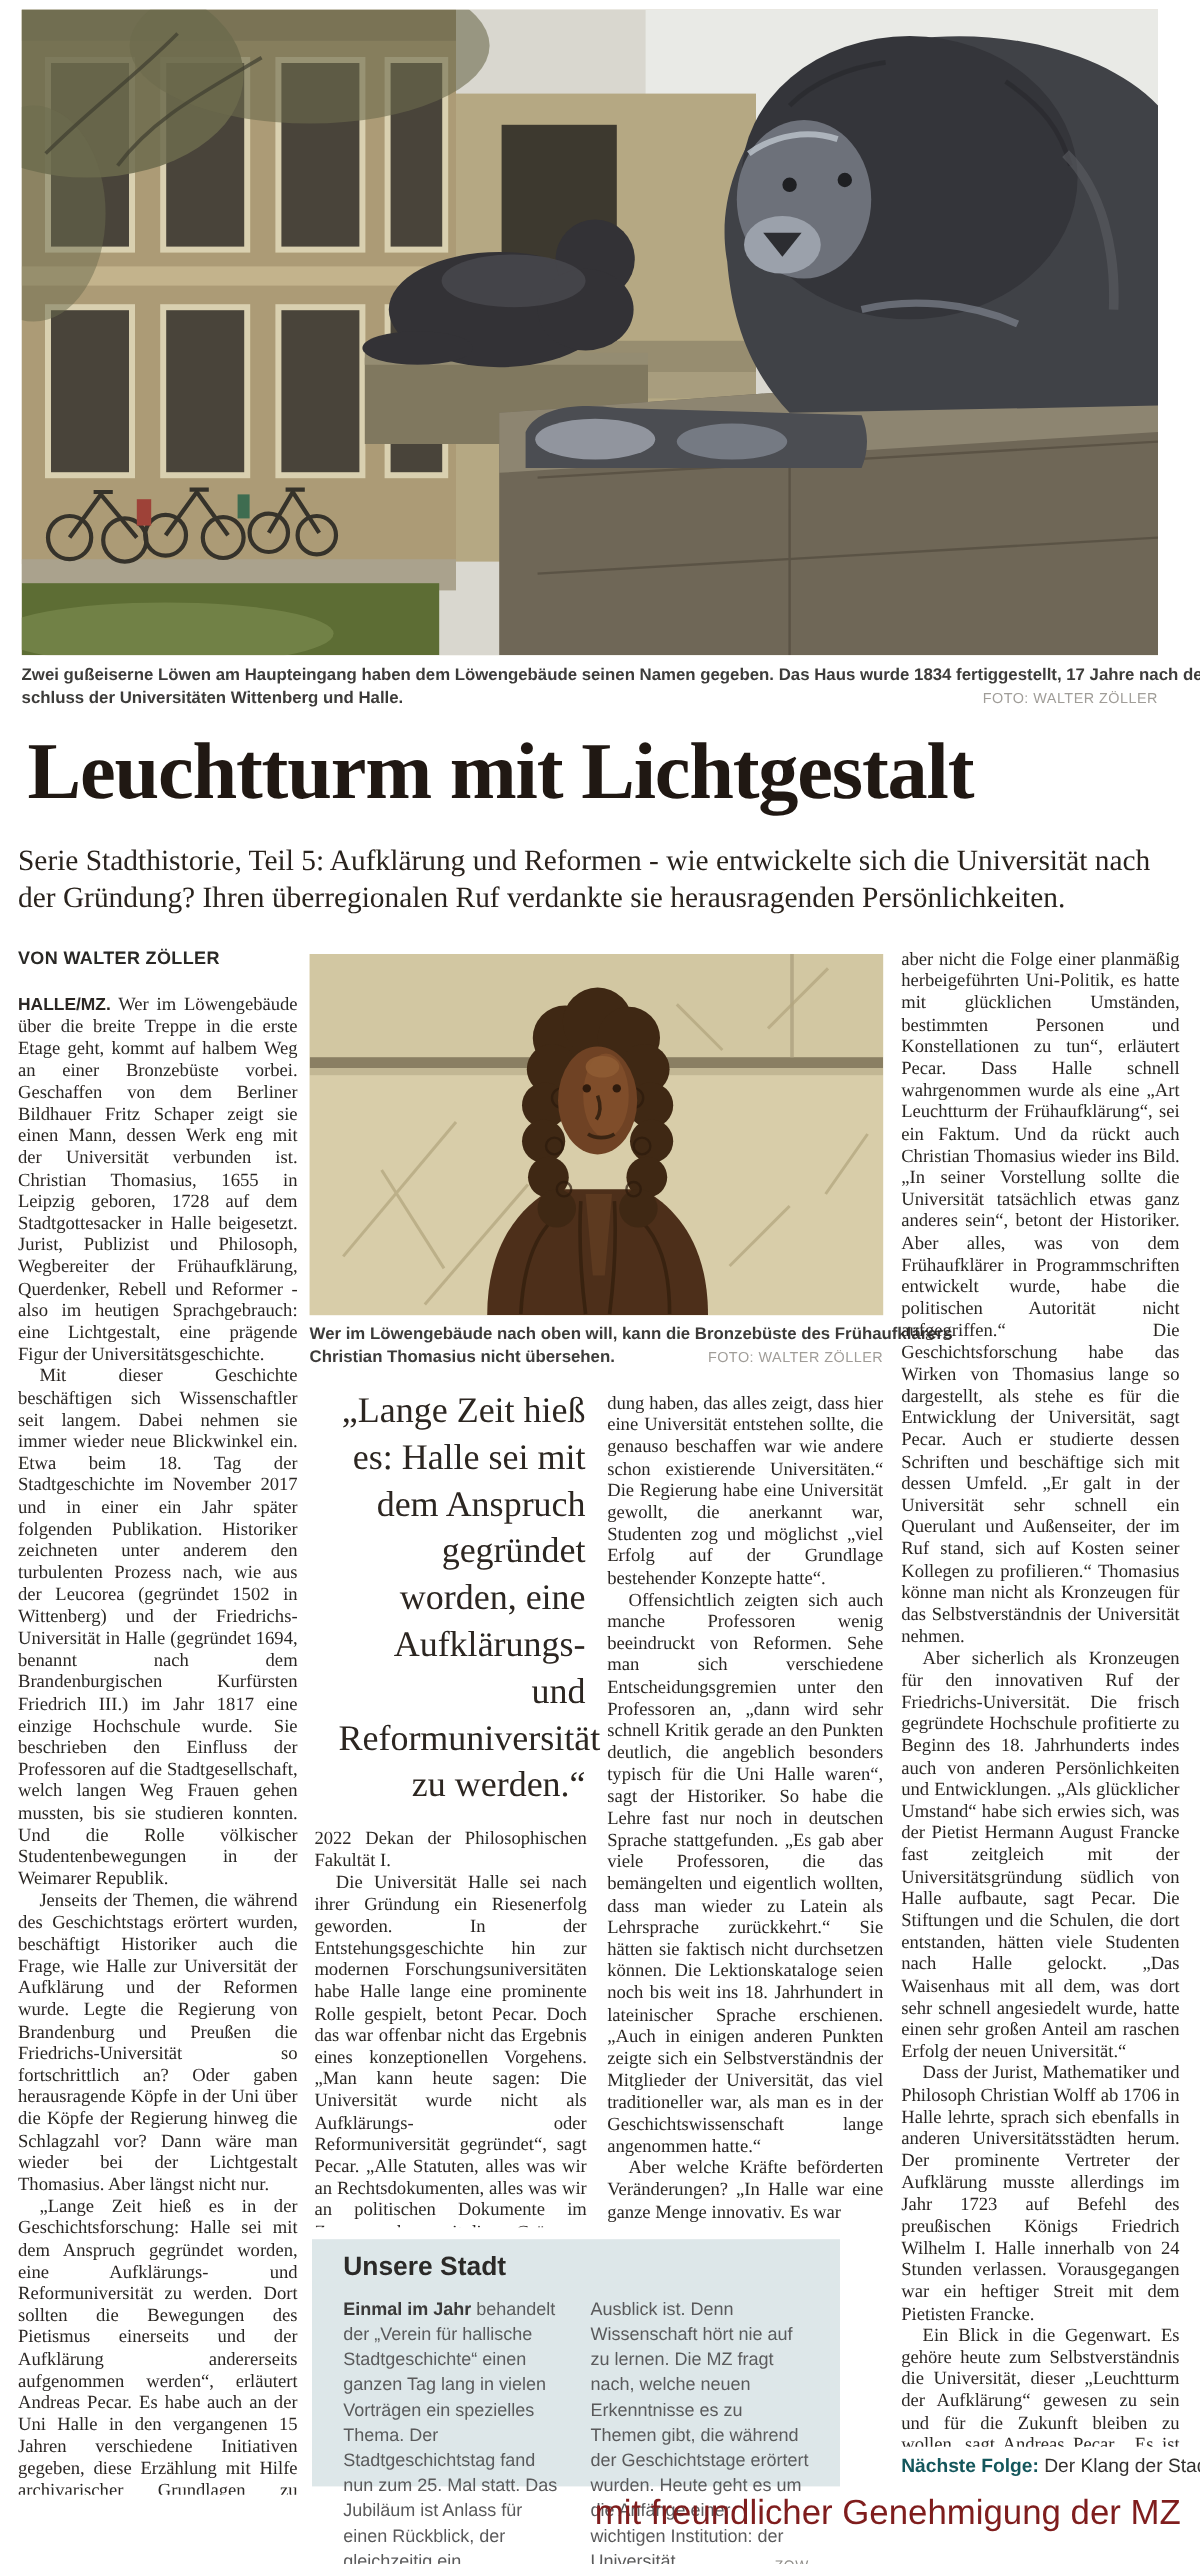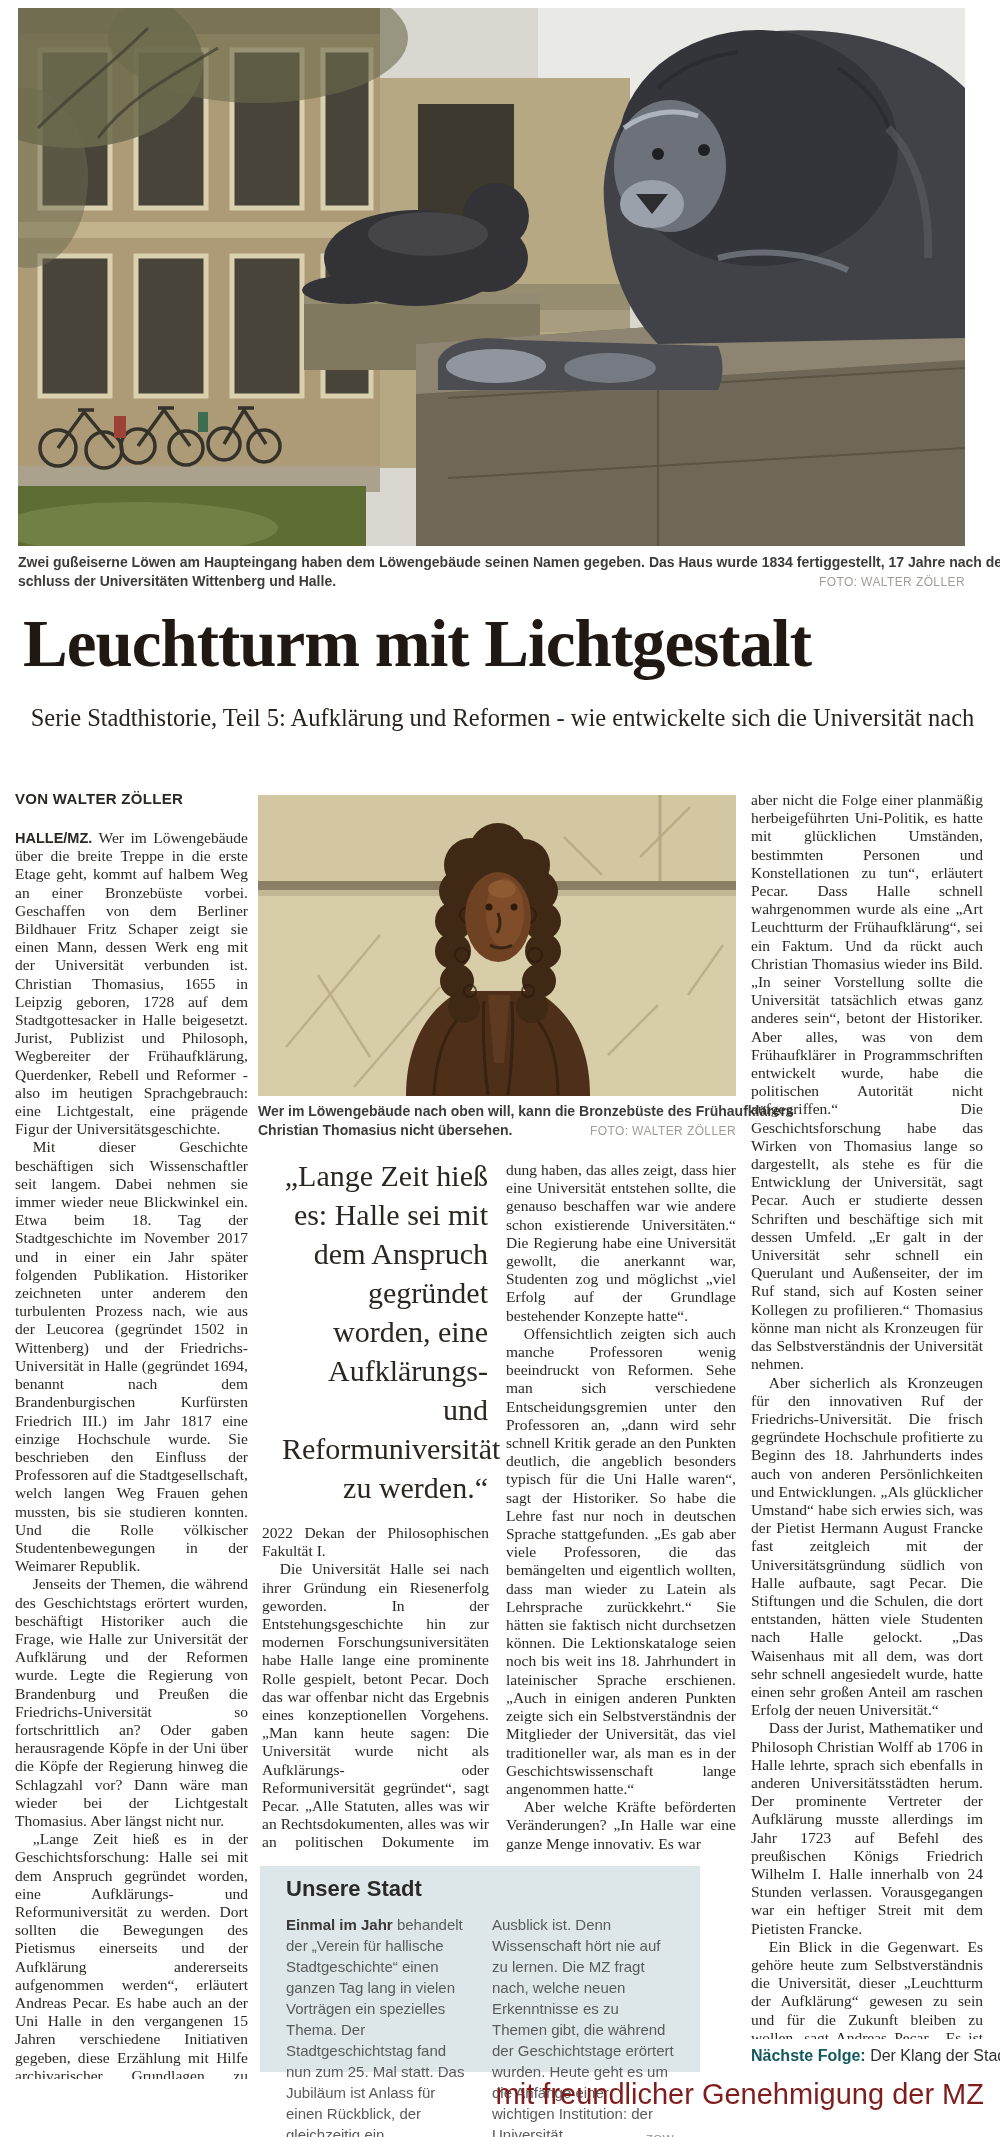--- a/index.html
+++ b/index.html
@@ -9,21 +9,21 @@
   .lion-photo{left:18px;top:8px;width:947px;height:538px;overflow:hidden;background:#cfcabb;}
   .lion-photo svg{display:block;}
   
   .caption{font-family:"Liberation Sans",sans-serif;font-weight:bold;color:#3d3c3a;font-size:14px;line-height:19px;}
   .caption .cap-line{display:block;white-space:nowrap;}
   .photo-credit{position:absolute;right:0;bottom:1px;font-family:"Liberation Sans",sans-serif;font-weight:normal;font-size:12px;letter-spacing:.4px;color:#a09d98;margin-top:17px;}
   .lion-caption{left:18px;top:553px;width:947px;height:40px;}
   .bust-caption{left:258px;top:1102px;width:478px;height:40px;}
   
   .headline{left:13px;top:598px;width:972px;font-weight:bold;font-size:67px;line-height:70px;letter-spacing:-1px;color:#201813;white-space:nowrap;}
-  .deck{left:15px;top:702px;width:975px;font-size:24.5px;line-height:31px;color:#2a231d;text-align:center;}
+  .deck{left:15px;top:702px;width:975px;font-size:24.5px;line-height:31px;color:#2a231d;}
   .deck .deck-line{display:block;white-space:nowrap;}
   
   .byline{left:15px;top:790px;font-family:"Liberation Sans",sans-serif;font-weight:bold;font-size:15px;letter-spacing:.3px;color:#292825;}
   
   .bodycol{font-size:15.5px;line-height:18.2px;text-align:justify;color:#2b2724;}
   .bodycol p{margin:0;}
   .bodycol p.ind{text-indent:1.15em;}
   .lead{font-family:"Liberation Sans",sans-serif;font-weight:bold;font-size:14.5px;}
   .col1{left:15px;top:829px;width:233px;height:1250px;overflow:hidden;}
   .col2{left:262px;top:1524px;width:227px;height:332px;overflow:hidden;}
@@ -145,20 +145,21 @@
 
 <div class="abs caption lion-caption">
   <span class="cap-line">Zwei gußeiserne Löwen am Haupteingang haben dem Löwengebäude seinen Namen gegeben. Das Haus wurde 1834 fertiggestellt, 17 Jahre nach dem Zusammen-</span>
   <span class="cap-line">schluss der Universitäten Wittenberg und Halle.</span>
   <span class="photo-credit">FOTO: WALTER ZÖLLER</span>
 </div>
 
 <h1 class="abs headline" style="margin:10px;">Leuchtturm mit Lichtgestalt</h1>
 <div class="abs deck">
   <span class="deck-line">Serie Stadthistorie, Teil 5: Aufklärung und Reformen - wie entwickelte sich die Universität nach</span>
+  <span class="deck-line">der Gründung? Ihren überregionalen Ruf verdankte sie herausragenden Persönlichkeiten.</span>
 </div>
 
 <div class="abs byline">VON WALTER ZÖLLER</div>
 
 <div class="abs bodycol col1">
   <p><span class="lead">HALLE/MZ.</span><span> Wer im Löwengebäude über die breite Treppe in die erste Etage geht, kommt auf halbem Weg an einer Bronzebüste vorbei. Geschaffen von dem Berliner Bildhauer Fritz Schaper zeigt sie einen Mann, dessen Werk eng mit der Universität verbunden ist. Christian Thomasius, 1655 in Leipzig geboren, 1728 auf dem Stadtgottesacker in Halle beigesetzt. Jurist, Publizist und Philosoph, Wegbereiter der Frühaufklärung, Querdenker, Rebell und Reformer - also im heutigen Sprachgebrauch: eine Lichtgestalt, eine prägende Figur der Universitätsgeschichte.</span></p>
   <p class="ind">Mit dieser Geschichte beschäftigen sich Wissenschaftler seit langem. Dabei nehmen sie immer wieder neue Blickwinkel ein. Etwa beim 18. Tag der Stadtgeschichte im November 2017 und in einer ein Jahr später folgenden Publikation. Historiker zeichneten unter anderem den turbulenten Prozess nach, wie aus der Leucorea (gegründet 1502 in Wittenberg) und der Friedrichs-Universität in Halle (gegründet 1694, benannt nach dem Brandenburgischen Kurfürsten Friedrich III.) im Jahr 1817 eine einzige Hochschule wurde. Sie beschrieben den Einfluss der Professoren auf die Stadtgesellschaft, welch langen Weg Frauen gehen mussten, bis sie studieren konnten. Und die Rolle völkischer Studentenbewegungen in der Weimarer Republik.</p>
   <p class="ind">Jenseits der Themen, die während des Geschichtstags erörtert wurden, beschäftigt Historiker auch die Frage, wie Halle zur Universität der Aufklärung und der Reformen wurde. Legte die Regierung von Brandenburg und Preußen die Friedrichs-Universität so fortschrittlich an? Oder gaben herausragende Köpfe in der Uni über die Köpfe der Regierung hinweg die Schlagzahl vor? Dann wäre man wieder bei der Lichtgestalt Thomasius. Aber längst nicht nur.</p>
   <p class="ind">„Lange Zeit hieß es in der Geschichtsforschung: Halle sei mit dem Anspruch gegründet worden, eine Aufklärungs- und Reformuniversität zu werden. Dort sollten die Bewegungen des Pietismus einerseits und der Aufklärung andererseits aufgenommen werden“, erläutert Andreas Pecar. Es habe auch an der Uni Halle in den vergangenen 15 Jahren verschiedene Initiativen gegeben, diese Erzählung mit Hilfe archivarischer Grundlagen zu überprüfen. Die Universitätsgeschichte Halles sei intensiv Thema wissenschaftlicher Erforschung gewesen, „die Bewertung hat sich dadurch stark verändert“, erläutert der Historiker, seit</p>
 </div>

